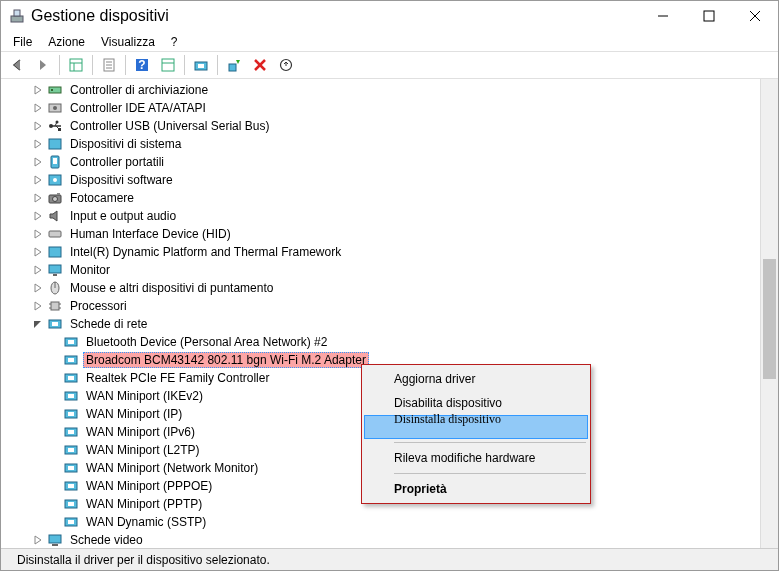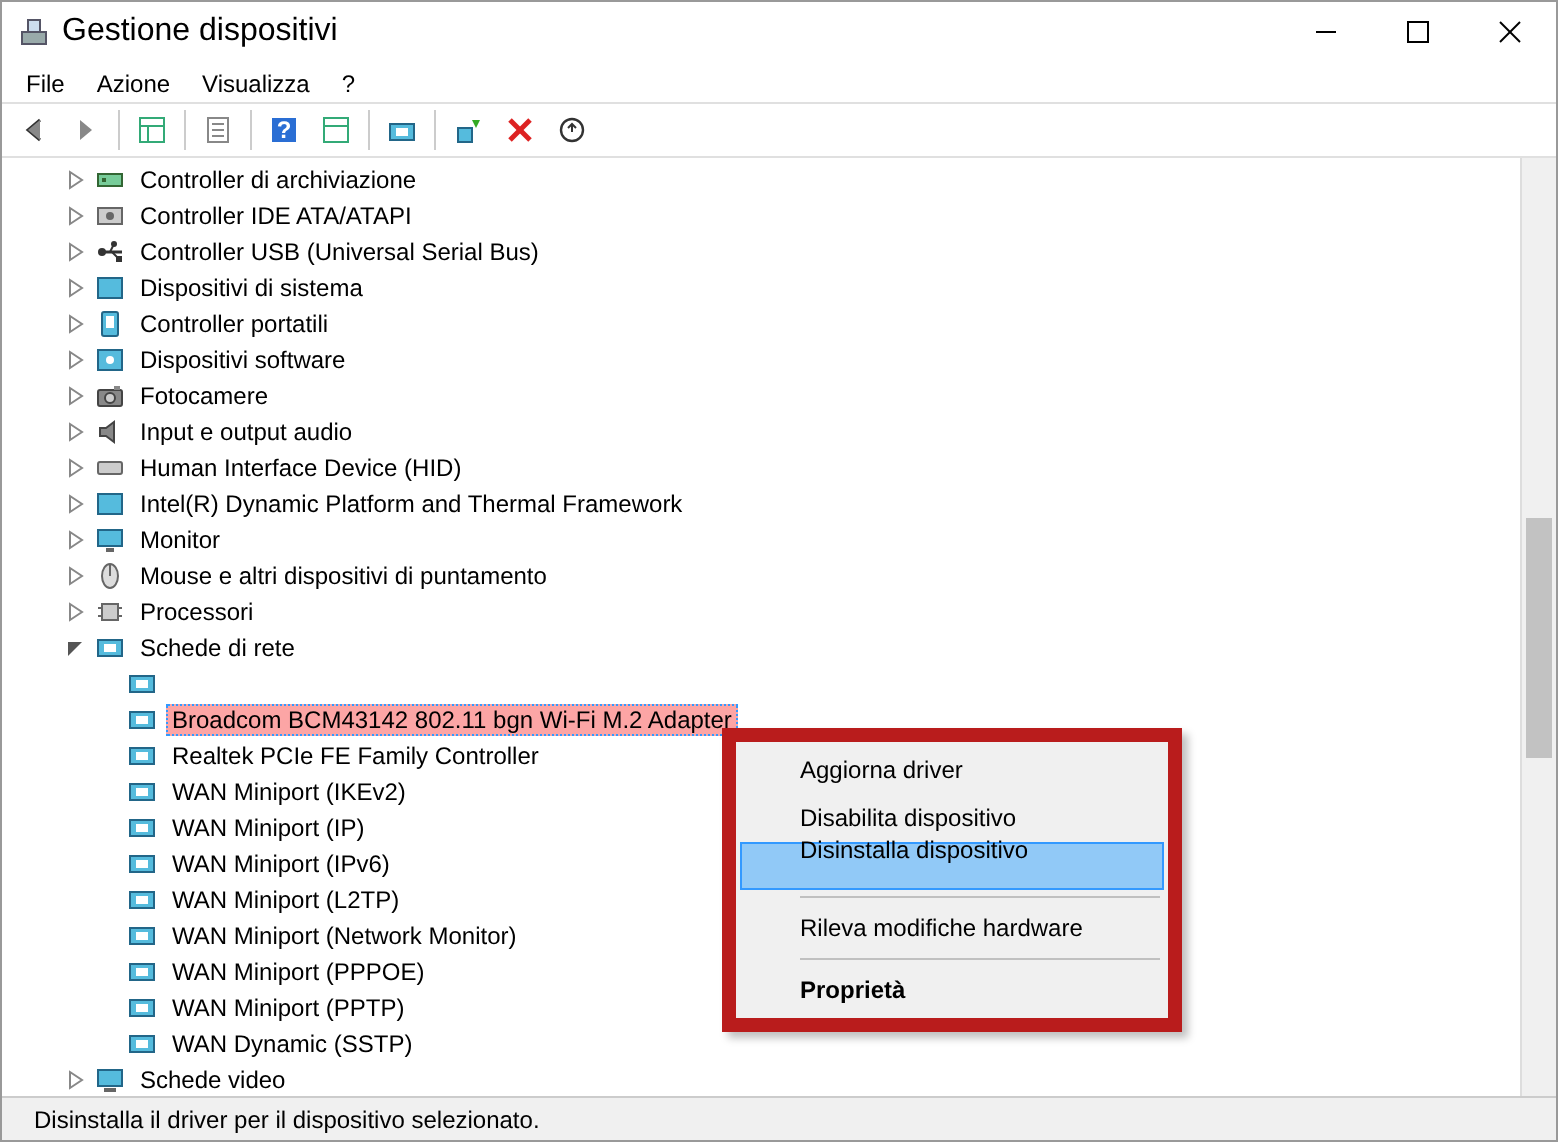--- a/index.html
+++ b/index.html
@@ -29,23 +29,23 @@
 .scroll-gutter .thumb{ position:absolute; left:2px; right:2px; top:180px; height:120px; background:#c2c2c2; border-radius:0;}
 .node-row { display: flex; align-items: center; height: 18px; white-space: nowrap; }
 .expander { width: 14px; height: 14px; display: flex; align-items: center; justify-content: center; color: #666; font-size: 10px; }
 .indent1 { padding-left: 26px; }
 .indent2 { padding-left: 56px; }
 .dev-icon { width: 16px; height: 16px; margin: 0 4px 0 2px; display:flex; align-items:center; justify-content:center;}
 .label { padding: 1px 3px; }
 .label.selected { background: #fca5a5; border: 1px dotted #3399ff; padding: 0 2px; }
 
 
-.context-menu { position: absolute; background: #f0f0f0; border: 7px solid #b91c1c; box-shadow: 3px 3px 4px rgba(0,0,0,0.25); padding: 2px; z-index: 10; width: 230px; }
+.context-menu { position: absolute; background: #f0f0f0; border: 1px solid #b91c1c; box-shadow: 3px 3px 4px rgba(0,0,0,0.25); padding: 2px; z-index: 10; width: 230px; }
 .ctx-item { height: 24px; display: flex; align-items: center; padding: 0 18px 0 30px; }
-.ctx-item.highlight { background: #91c9f7; border: 1px solid #3399ff; padding: 0 17px 16px 29px; }
+.ctx-item.highlight { background: #91c9f7; border: 1px solid #3399ff; padding: 0 17px 16px 29px; font-family: Liberation Serif, serif; }
 .ctx-sep { height: 1px; background: #c0c0c0; margin: 3px 2px 3px 30px; }
 .ctx-item.bold { font-weight: bold; }
 
 
 .statusbar { height: 22px; border-top: 1px solid #ccc; display: flex; align-items: center; padding: 0 16px; background: #f0f0f0; }
 
 
 svg { overflow: visible; }
 </style>
 </head>
@@ -360,20 +360,21 @@
         </span>
         <span class="label">Schede di rete</span>
       </div>
       <div class="node-row indent2">
         <span class="dev-icon">
           <svg width="16" height="16">
             <rect x="2" y="4" width="12" height="8" fill="#5bd" stroke="#268"></rect>
             <rect x="5" y="6" width="6" height="4" fill="#fff"></rect>
           </svg>
         </span>
+        <span class="label">Bluetooth Device (Personal Area Network) #2</span>
       </div>
       <div class="node-row indent2">
         <span class="dev-icon">
           <svg width="16" height="16">
             <rect x="2" y="4" width="12" height="8" fill="#5bd" stroke="#268"></rect>
             <rect x="5" y="6" width="6" height="4" fill="#fff"></rect>
           </svg>
         </span>
         <span class="label selected">Broadcom BCM43142 802.11 bgn Wi-Fi M.2 Adapter</span>
       </div>

